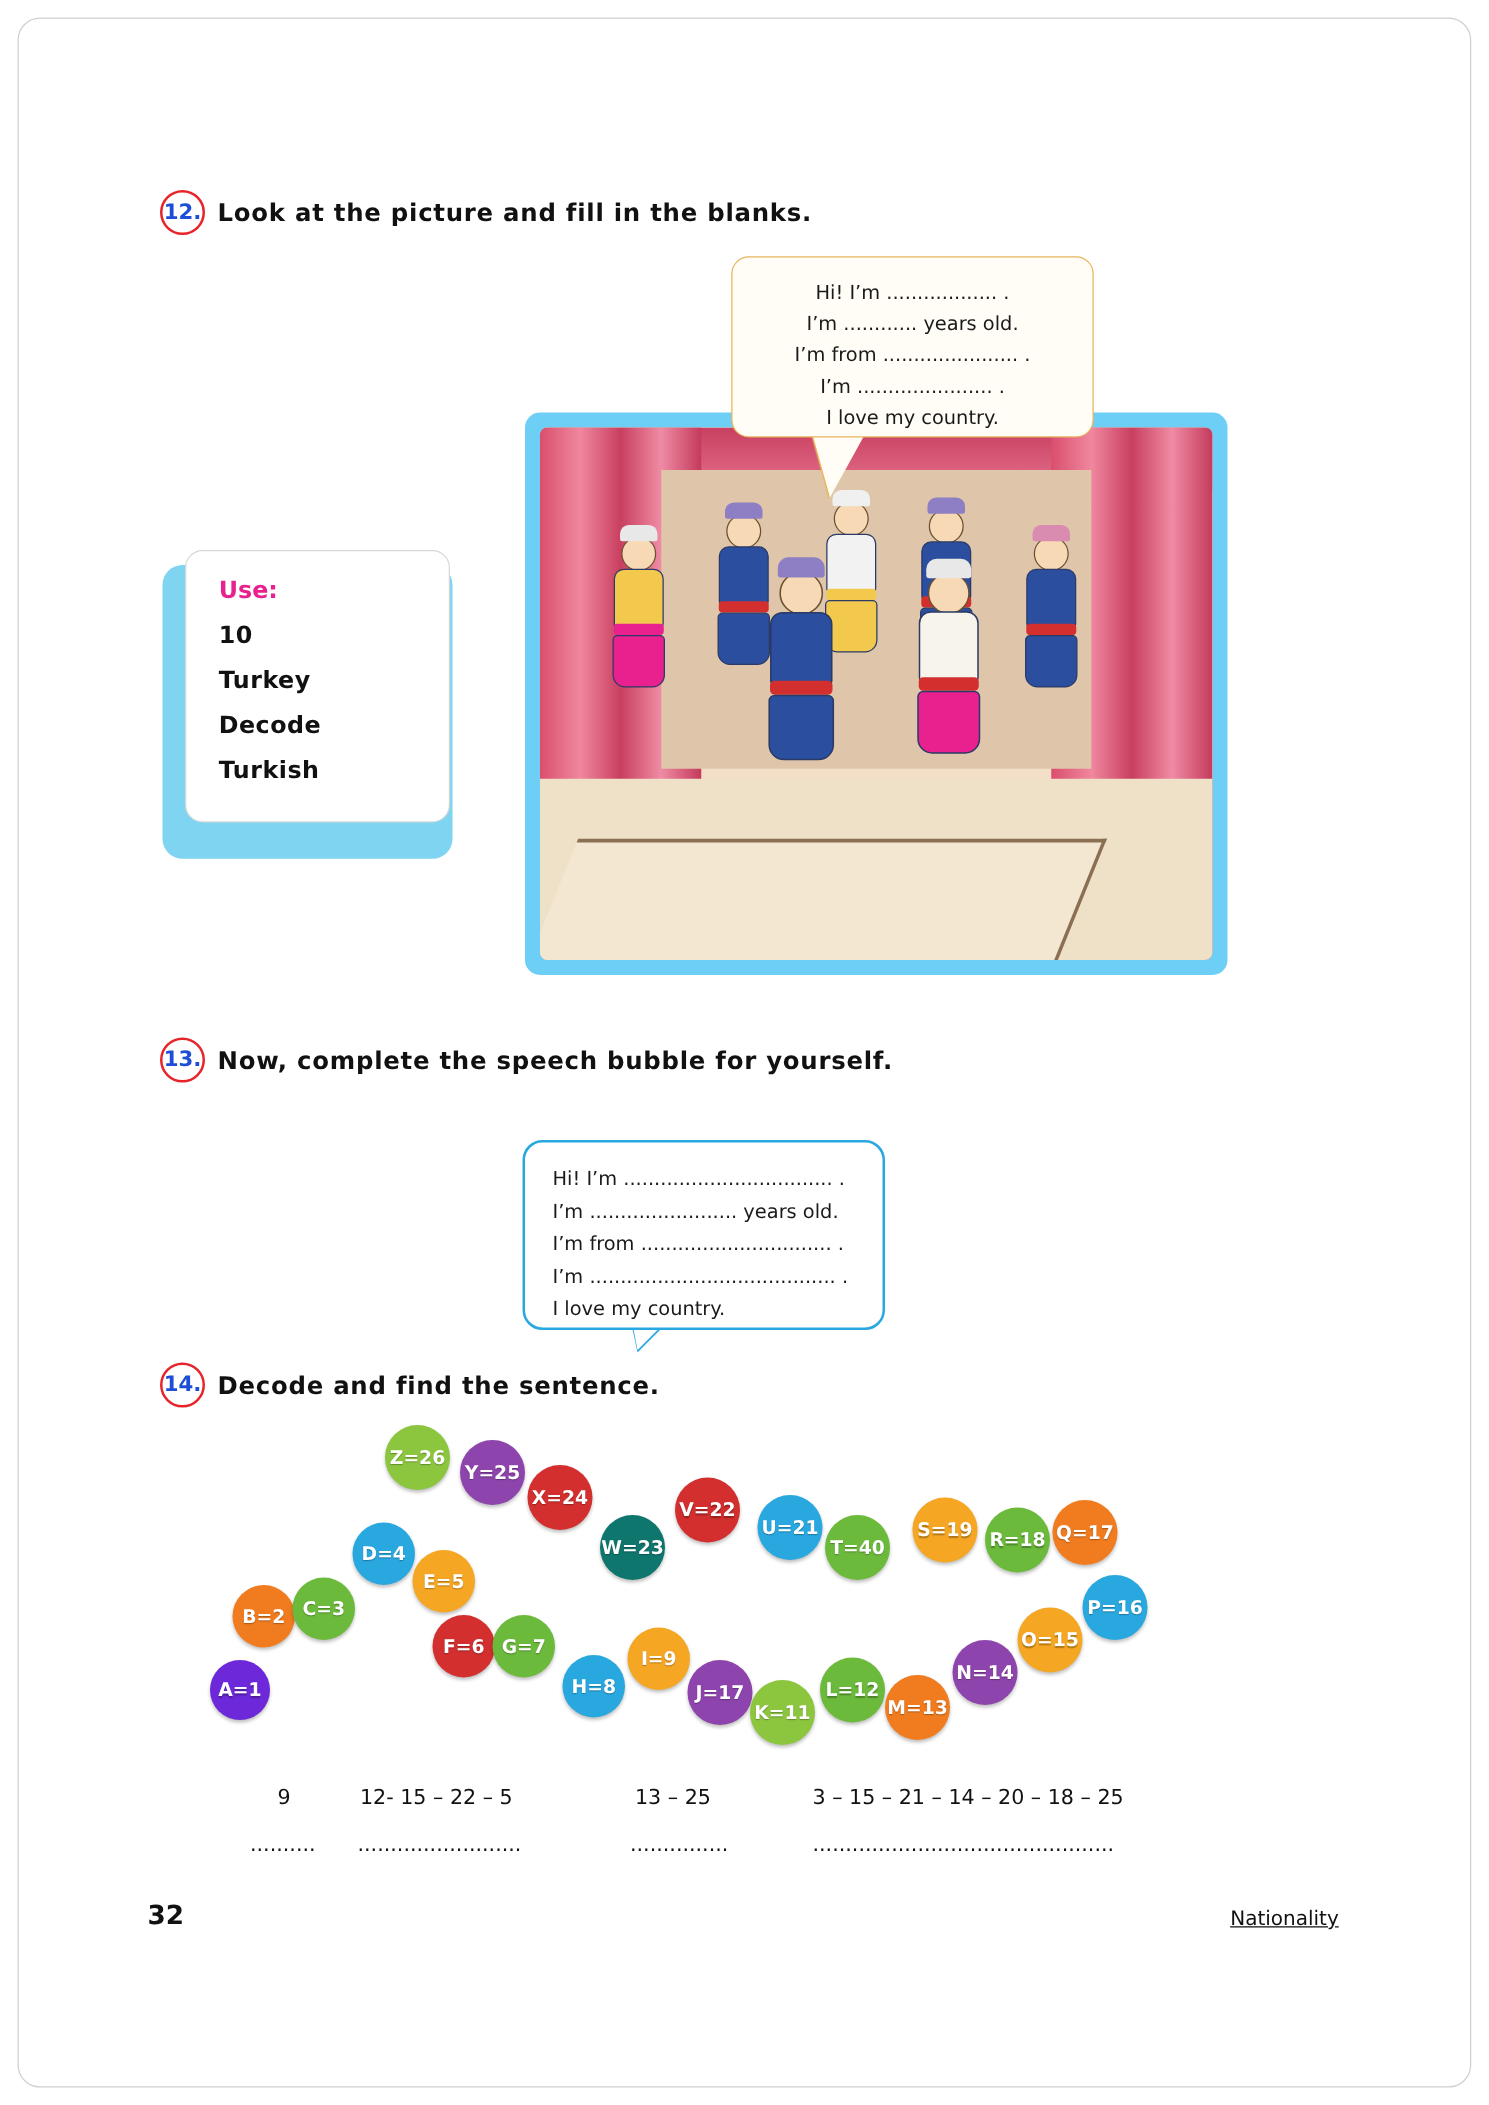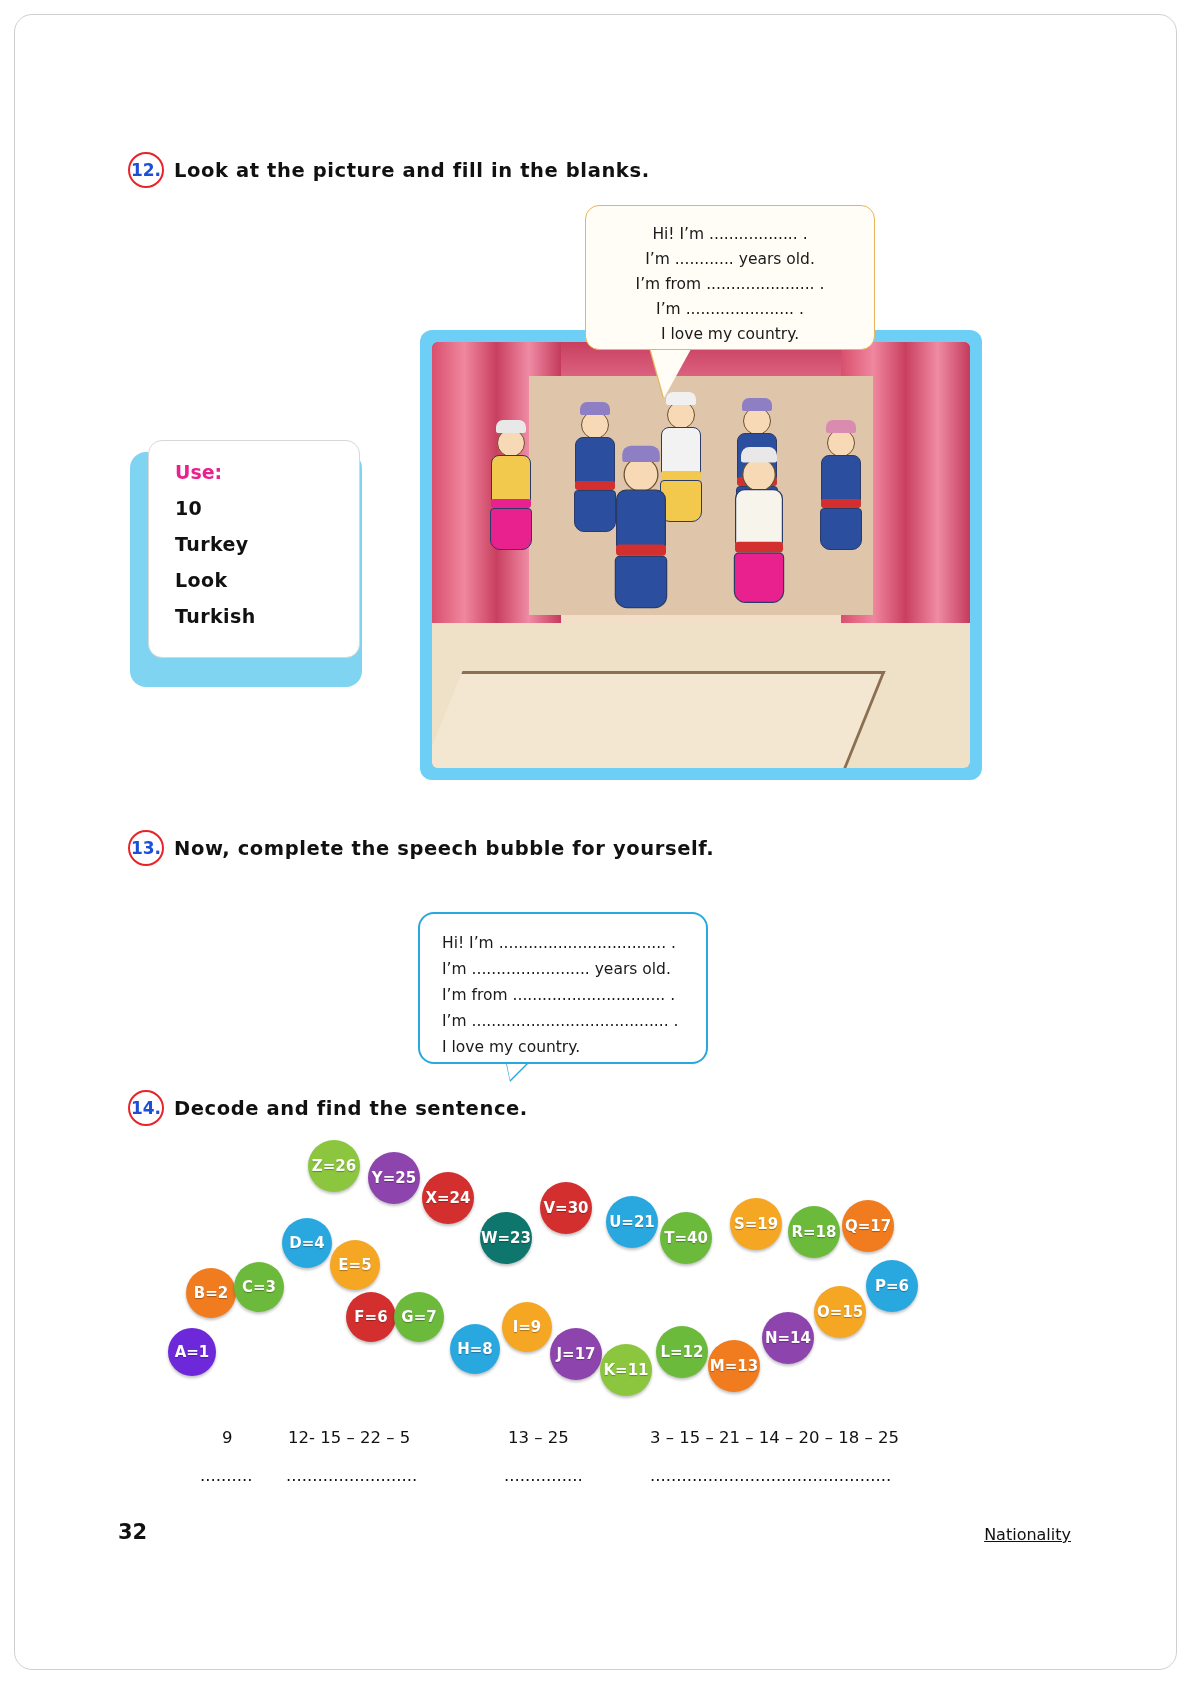--- a/index.html
+++ b/index.html
@@ -304,21 +304,21 @@
   <div class="ex-header" style="left:128px; top:152px;">
     <div class="ex-num">12.</div>
     <div class="ex-title">Look at the picture and fill in the blanks.</div>
   </div>
 
   <div class="use-box-shadow"></div>
   <div class="use-box">
     <div class="use-label">Use:</div>
     <div class="use-item">10</div>
     <div class="use-item">Turkey</div>
-    <div class="use-item">Look</div>
+    <div class="use-item">Decode</div>
     <div class="use-item">Turkish</div>
   </div>
 
   <div class="picture">
     <div class="stage-inner">
       <div class="curtain-top"></div>
       <div class="curtain-left"></div>
       <div class="curtain-right"></div>
       <div class="stage-back"></div>
       <div class="stage-floor"></div>
@@ -414,27 +414,27 @@
       <div class="circle" style="left: 196px; top: 152px; width: 50px; height: 50px; background: rgb(211, 47, 47);">F=6</div>
       <div class="circle" style="left: 244px; top: 152px; width: 50px; height: 50px; background: rgb(108, 186, 60);">G=7</div>
       <div class="circle" style="left: 300px; top: 184px; width: 50px; height: 50px; background: rgb(41, 168, 224);">H=8</div>
       <div class="circle" style="left: 352px; top: 162px; width: 50px; height: 50px; background: rgb(245, 166, 35);">I=9</div>
       <div class="circle" style="left: 400px; top: 188px; width: 52px; height: 52px; background: rgb(142, 68, 173);">J=17</div>
       <div class="circle" style="left: 450px; top: 204px; width: 52px; height: 52px; background: rgb(140, 198, 63);">K=11</div>
       <div class="circle" style="left: 506px; top: 186px; width: 52px; height: 52px; background: rgb(108, 186, 60);">L=12</div>
       <div class="circle" style="left: 558px; top: 200px; width: 52px; height: 52px; background: rgb(240, 124, 31);">M=13</div>
       <div class="circle" style="left: 612px; top: 172px; width: 52px; height: 52px; background: rgb(142, 68, 173);">N=14</div>
       <div class="circle" style="left: 664px; top: 146px; width: 52px; height: 52px; background: rgb(245, 166, 35);">O=15</div>
-      <div class="circle" style="left: 716px; top: 120px; width: 52px; height: 52px; background: rgb(41, 168, 224);">P=6</div>
+      <div class="circle" style="left: 716px; top: 120px; width: 52px; height: 52px; background: rgb(41, 168, 224);">P=16</div>
       <div class="circle" style="left: 692px; top: 60px; width: 52px; height: 52px; background: rgb(240, 124, 31);">Q=17</div>
       <div class="circle" style="left: 638px; top: 66px; width: 52px; height: 52px; background: rgb(108, 186, 60);">R=18</div>
       <div class="circle" style="left: 580px; top: 58px; width: 52px; height: 52px; background: rgb(245, 166, 35);">S=19</div>
       <div class="circle" style="left: 510px; top: 72px; width: 52px; height: 52px; background: rgb(108, 186, 60);">T=40</div>
       <div class="circle" style="left: 456px; top: 56px; width: 52px; height: 52px; background: rgb(41, 168, 224);">U=21</div>
-      <div class="circle" style="left: 390px; top: 42px; width: 52px; height: 52px; background: rgb(211, 47, 47);">V=30</div>
+      <div class="circle" style="left: 390px; top: 42px; width: 52px; height: 52px; background: rgb(211, 47, 47);">V=22</div>
       <div class="circle" style="left: 330px; top: 72px; width: 52px; height: 52px; background: #0f766e; text-align: right;">W=23</div>
       <div class="circle" style="left: 272px; top: 32px; width: 52px; height: 52px; background: rgb(211, 47, 47);">X=24</div>
       <div class="circle" style="left: 218px; top: 12px; width: 52px; height: 52px; background: rgb(142, 68, 173);">Y=25</div>
       <div class="circle" style="left: 158px; top: 0px; width: 52px; height: 52px; background: rgb(140, 198, 63);">Z=26</div>
     </div>
 
   <div class="code-row" style="left:222px; top:1428px;">9</div>
   <div class="code-row" style="left:288px; top:1428px;">12- 15 – 22 – 5</div>
   <div class="code-row" style="left:508px; top:1428px;">13 – 25</div>
   <div class="code-row" style="left:650px; top:1428px;">3 – 15 – 21 – 14 – 20 – 18 – 25</div>

